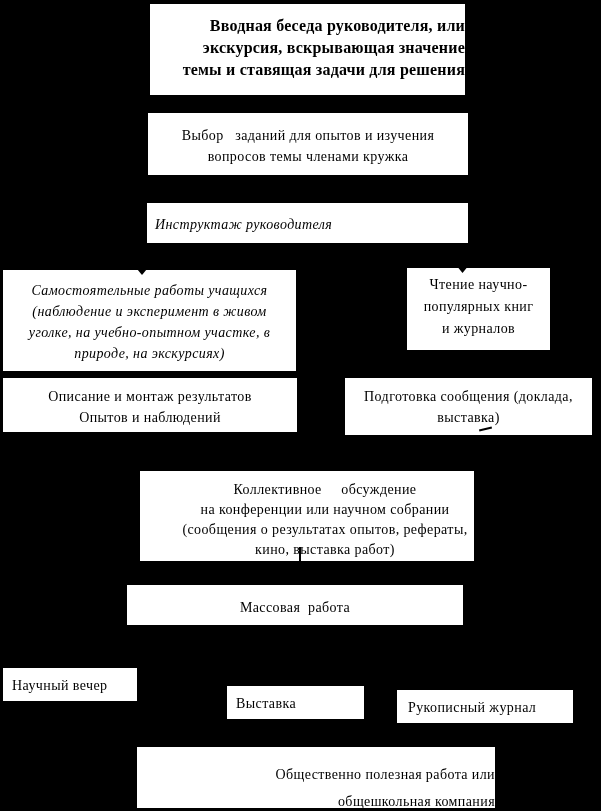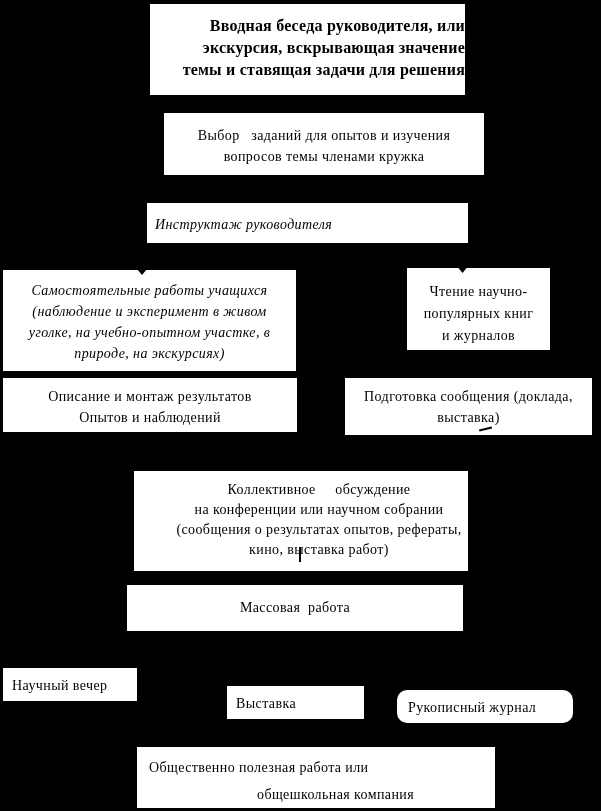--- a/index.html
+++ b/index.html
@@ -11,32 +11,32 @@
   }
   .box {
     position:absolute; background:#ffffff;
     font-size:14px; letter-spacing:0.4px; line-height:21px;
     box-sizing:border-box;
   }
   .center { text-align:center; }
   .line { white-space:nowrap; }
 
   #intro       { left:150px; top:4px;   width:315px; height:91px;  padding-top:11px; font-size:16px; font-weight:bold; line-height:22px; letter-spacing:0.2px;text-align:right; }
-  #selection   { left:148px; top:113px; width:320px; height:62px;  padding-top:12px;margin-left:16px; }
+  #selection   { left:148px; top:113px; width:320px; height:62px;  padding-top:12px; }
   #briefing    { left:147px; top:203px; width:321px; height:40px;  padding:11px 0 0 8px;font-style:italic; }
   #independent { left:3px;   top:270px; width:293px; height:101px; padding-top:10px;font-style:italic; }
-  #reading     { left:407px; top:268px; width:143px; height:82px;  padding-top:13px; line-height:22px; }
+  #reading     { left:407px; top:268px; width:143px; height:82px;  padding-top:6px; line-height:22px; }
   #description { left:3px;   top:378px; width:294px; height:54px;  padding-top:8px; }
   #report      { left:345px; top:378px; width:247px; height:57px;  padding-top:8px; }
-  #discussion  { left:134px; top:471px; width:334px; height:100px;  padding-top:9px; line-height:20px;padding-left:36px; }
-  #mass        { left:127px; top:585px; width:336px; height:46px;  padding-top:12px; }
+  #discussion  { left:140px; top:471px; width:334px; height:90px;  padding-top:9px; line-height:20px;padding-left:36px; }
+  #mass        { left:127px; top:585px; width:336px; height:40px;  padding-top:12px; }
   #evening     { left:3px;   top:668px; width:134px; height:33px;  padding:7px 0 16px 9px; }
   #exhibition  { left:227px; top:686px; width:137px; height:33px;  padding:7px 0 0 9px; }
-  #journal     { left:397px; top:690px; width:176px; height:33px;  padding:7px 0 0 11px;border-radius:10px; }
-  #community   { left:137px; top:747px; width:358px; height:61px;  padding-top:7px; line-height:27px; }
+  #journal     { left:397px; top:690px; width:176px; height:33px;  padding:7px 0 0 11px; }
+  #community   { left:137px; top:747px; width:358px; height:61px;  padding-top:14px; line-height:27px;text-align:right; }
   #community .l0 { padding-left:12px; }
   #community .l1 { padding-left:96px;margin-left:24px; }
 
   .mark { position:absolute; background:#000000; z-index:5; }
   #m1 { left:137px; top:269px; width:10px; height:6px; clip-path:polygon(0 0,100% 0,50% 100%); }
   #m2 { left:456px; top:265px; width:13px; height:8px; clip-path:polygon(0 0,100% 0,50% 100%); }
   #m3 { left:479px; top:428px; width:13px; height:2px; transform:rotate(-14deg); }
   #m4 { left:299px; top:547px; width:2px;  height:15px; }
 </style>
 </head>

